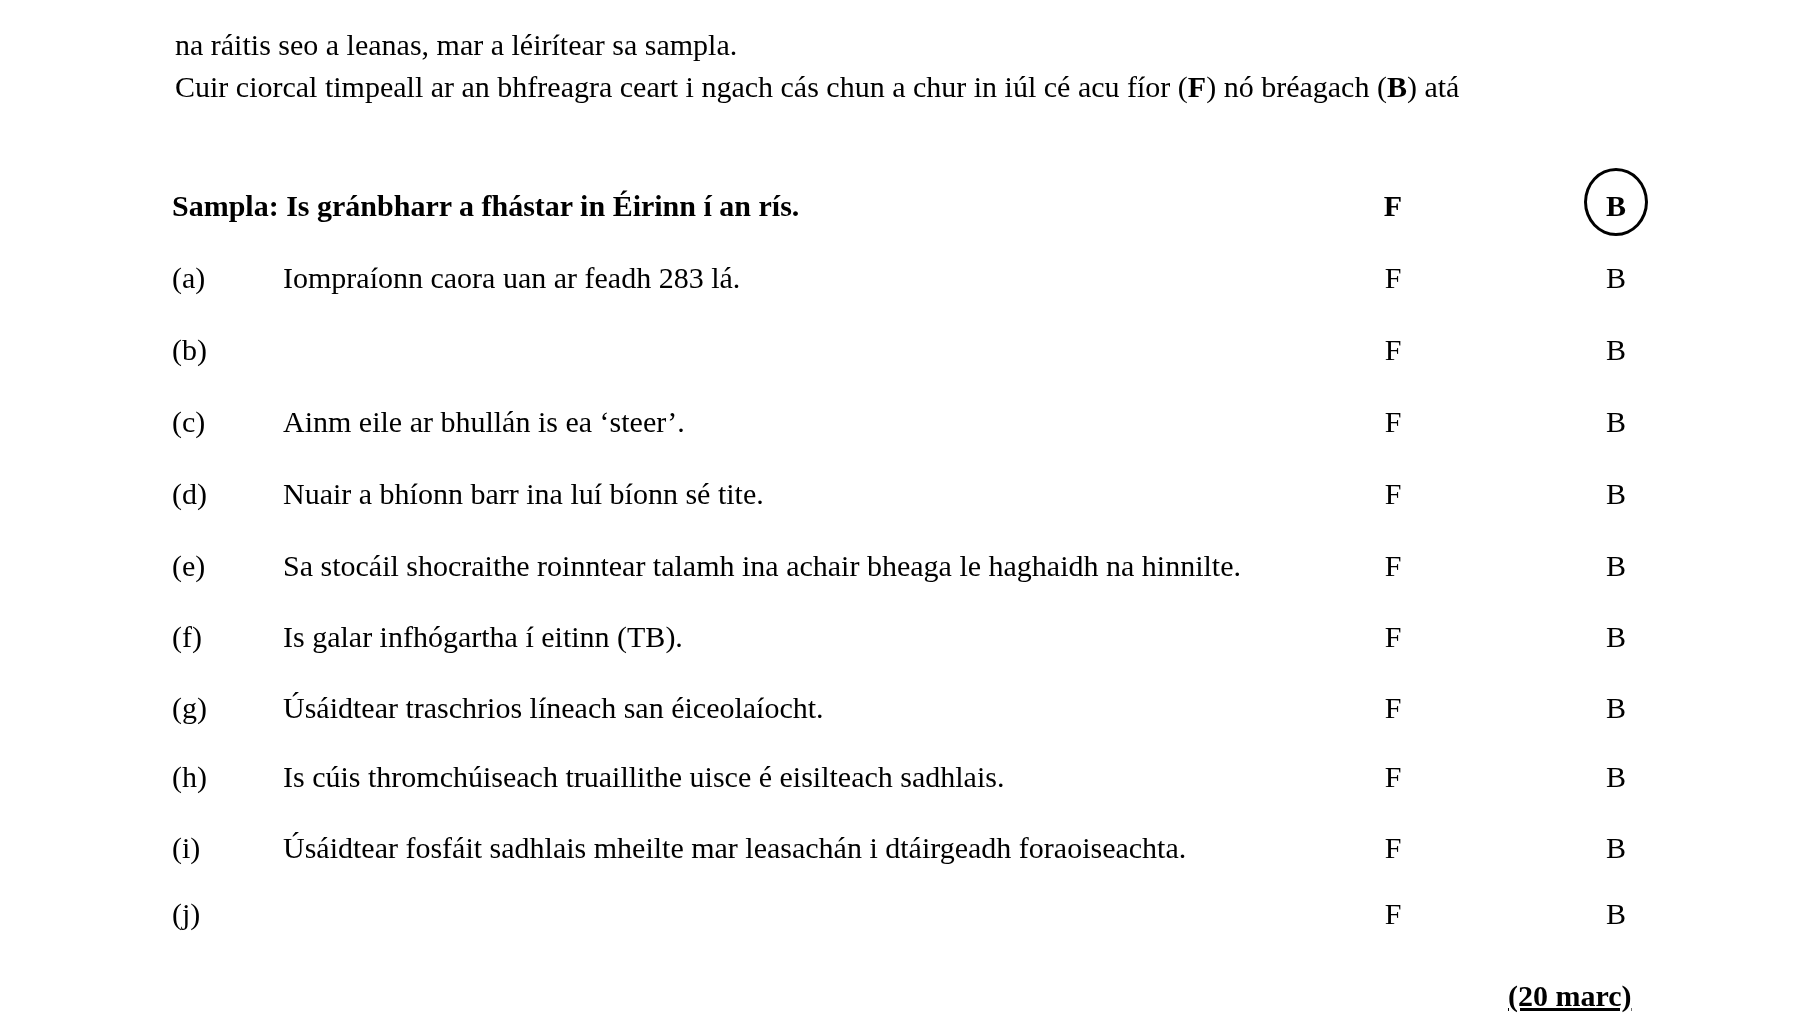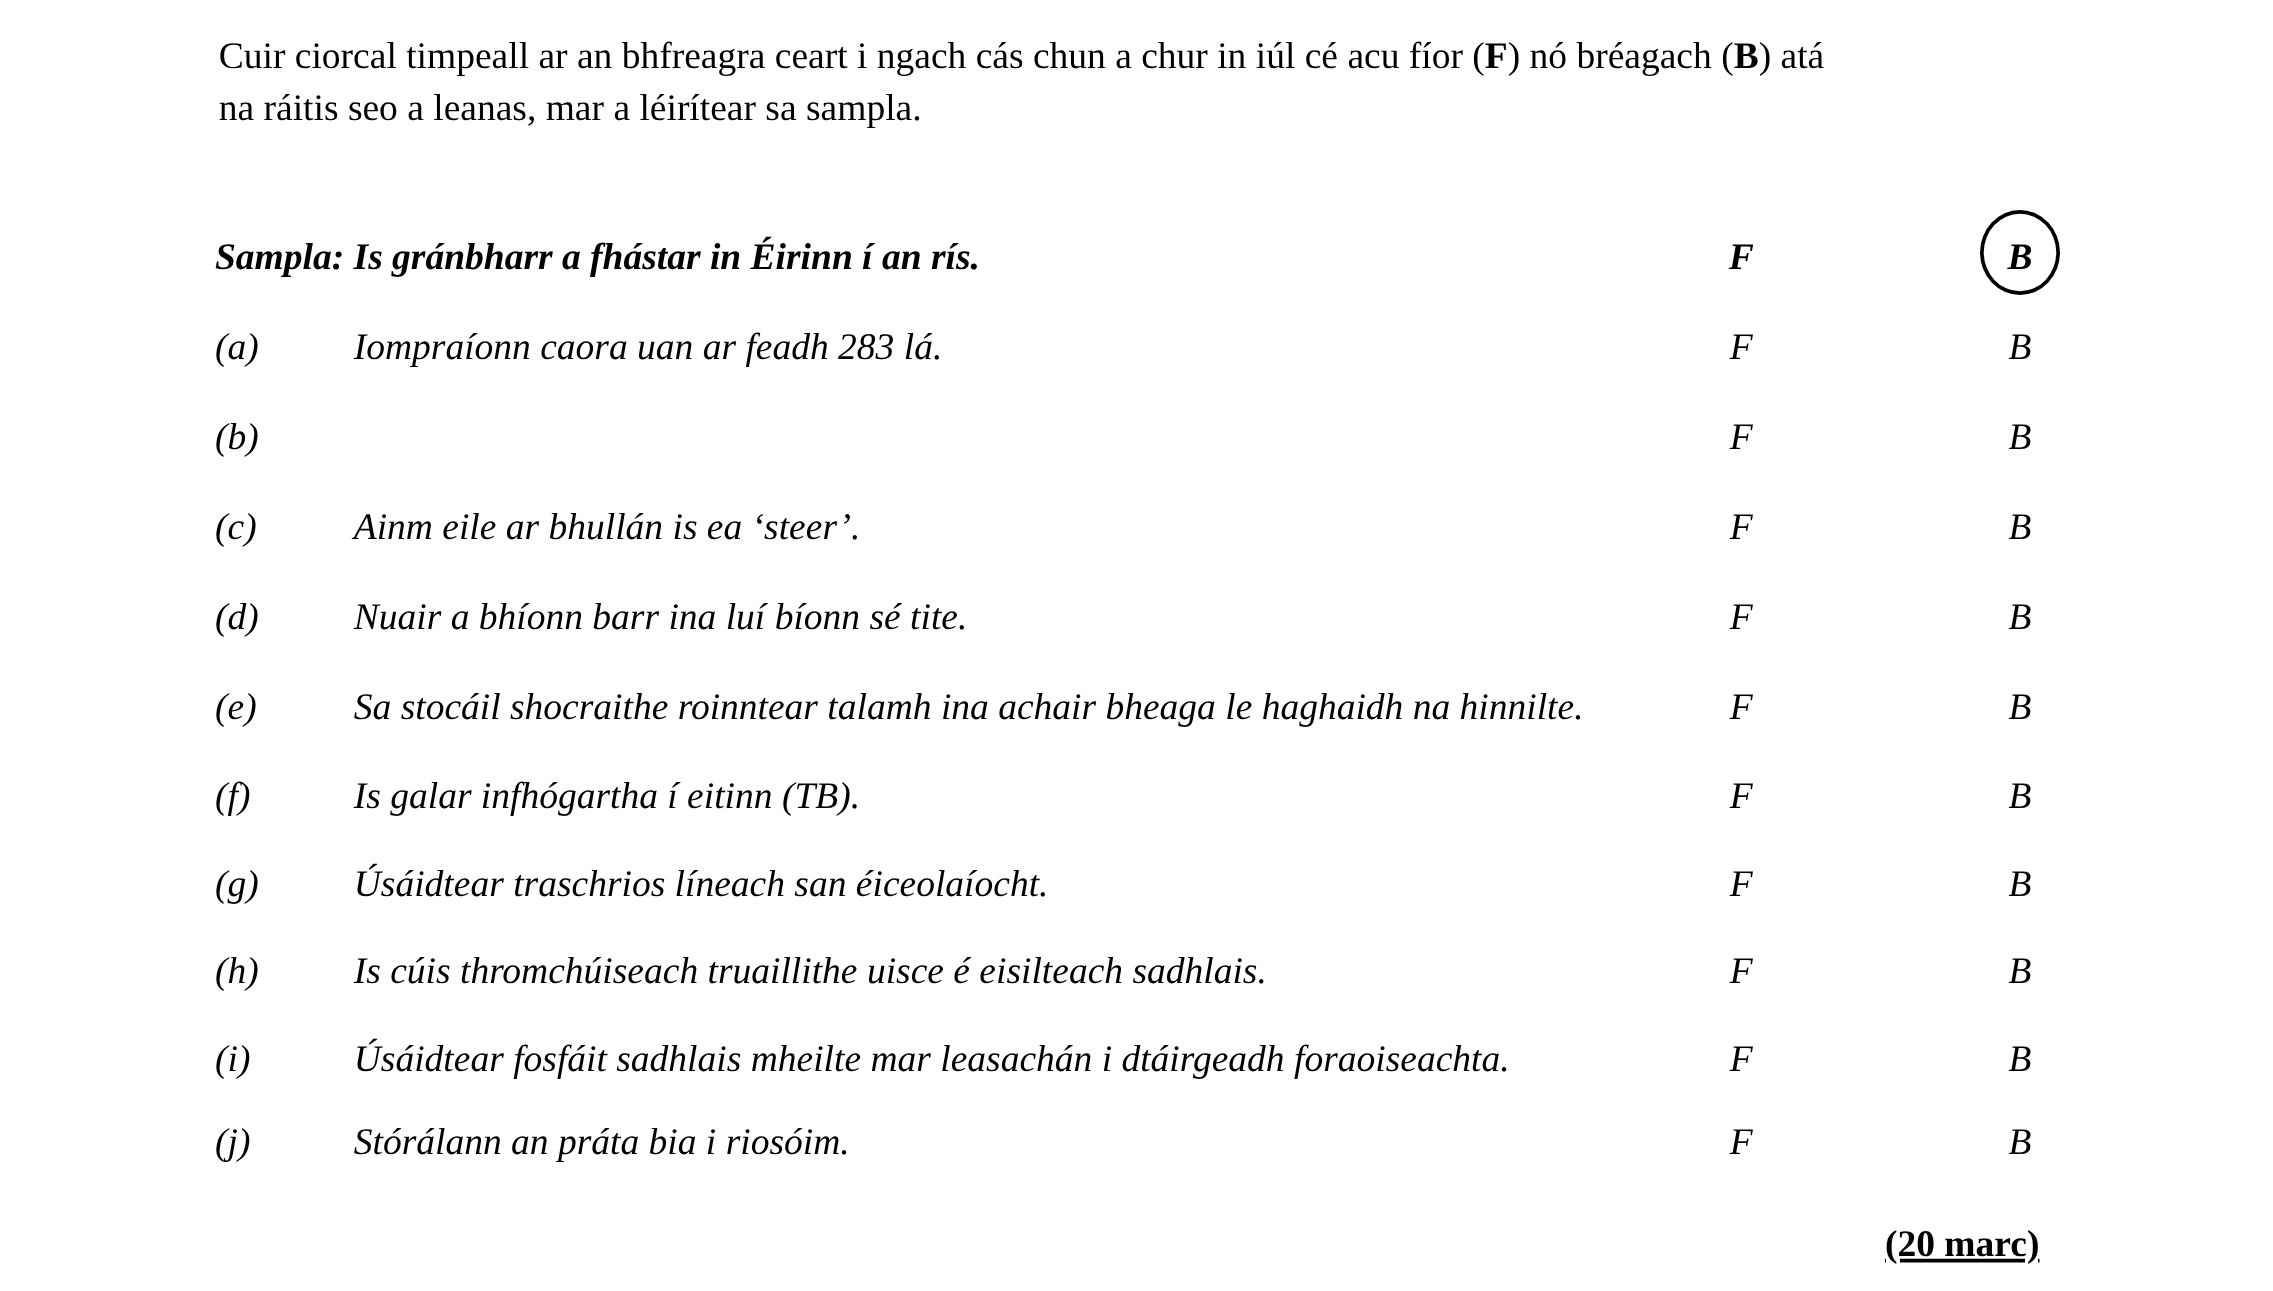--- a/index.html
+++ b/index.html
@@ -26,21 +26,20 @@
     white-space: nowrap;
   }
   .bold { font-weight: bold; }
   .row {
     position: absolute;
     left: 0;
     width: 1818px;
     height: 40px;
     line-height: 40px;
     white-space: nowrap;
-    font-style: italic;
   }
   .row .item-label {
     position: absolute;
     left: 172px;
   }
   .row .statement {
     position: absolute;
     left: 283px;
   }
   .row .sample-statement {
@@ -82,22 +81,22 @@
     white-space: nowrap;
     text-decoration: underline;
   }
 </style>
 </head>
 <body>
 
 <div id="page">
 
   <div class="intro">
+    <div id="intro-line2">na ráitis seo a leanas, mar a léirítear sa sampla.</div>
     <div id="intro-line1"><span>Cuir ciorcal timpeall ar an bhfreagra ceart i ngach cás chun a chur in iúl cé acu fíor (</span><span class="bold">F</span><span>) nó bréagach (</span><span class="bold">B</span><span>) atá</span></div>
-    <div id="intro-line2">na ráitis seo a leanas, mar a léirítear sa sampla.</div>
   </div>
 
   <div class="row sample-row" style="top:186px;">
     <span class="sample-statement">Sampla: Is gránbharr a fhástar in Éirinn í an rís.</span>
     <span class="opt-f">F</span>
     <span class="opt-b">B</span>
     <span class="answer-circle"></span>
   </div>
 
   <div id="rows-container">
@@ -149,21 +148,20 @@
       <span class="opt-b">B</span>
     </div>
       <div class="row" style="top: 828px;">
       <span class="item-label">(i)</span>
       <span class="statement">Úsáidtear fosfáit sadhlais mheilte mar leasachán i dtáirgeadh foraoiseachta.</span>
       <span class="opt-f">F</span>
       <span class="opt-b">B</span>
     </div>
       <div class="row" style="top: 894px;">
       <span class="item-label">(j)</span>
-      <span class="statement">Stórálann an práta bia i riosóim.</span>
       <span class="opt-f">F</span>
       <span class="opt-b">B</span>
     </div>
     </div>
 
   <div class="marks">(20 marc)</div>
 
 </div>
 
 </body></html>

